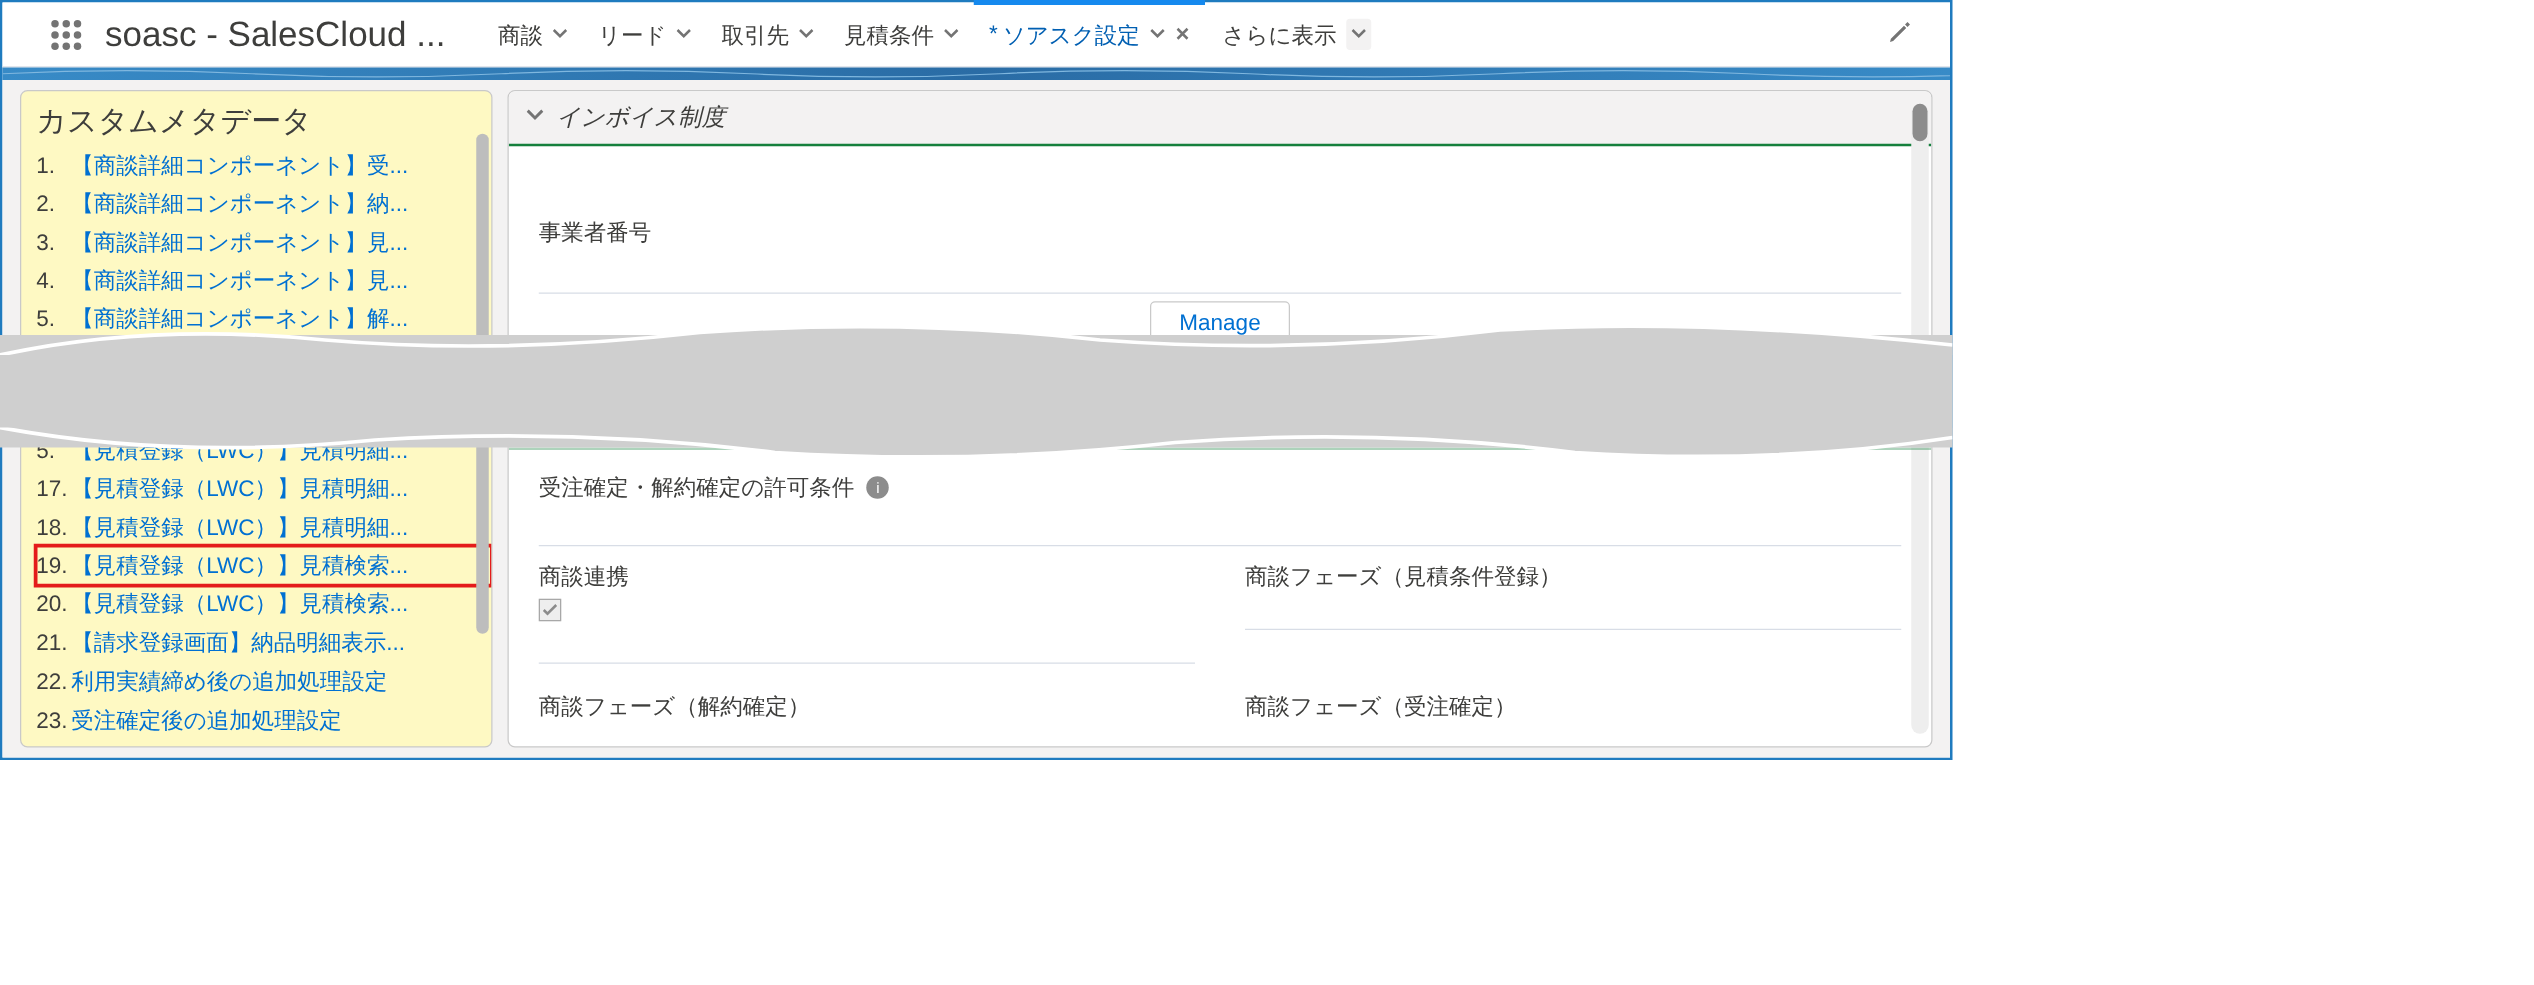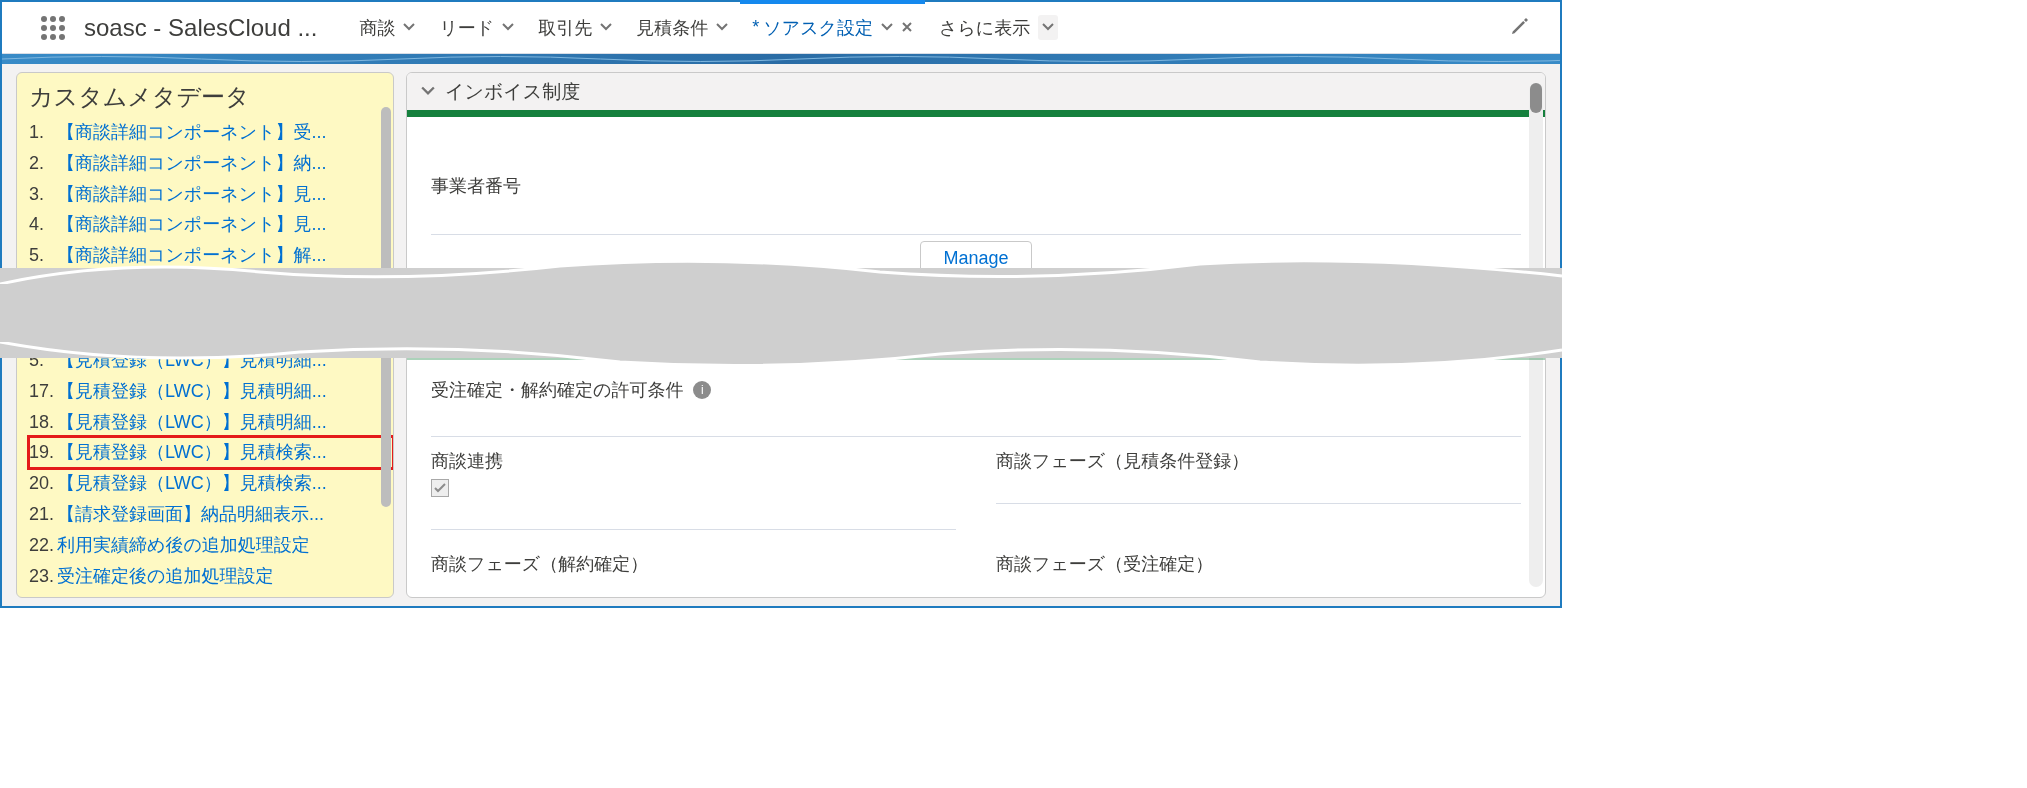--- a/index.html
+++ b/index.html
@@ -4,21 +4,21 @@
   <style>
     * { margin: 0; padding: 0; box-sizing: border-box; }
     body { font-family: "Salesforce Sans", Arial, sans-serif; background: #fff; color: #3e3e3c; overflow: hidden; }
 
     .app { position: relative; border: 2px solid #1f7bbf; width: 1562px; height: 608px; }
 
     
     .header { display: flex; align-items: center; height: 52px; border-bottom: 1px solid #d8dde6; position: relative; background:#fff;}
     .waffle { width: 34px; height: 34px; margin: 0 14px 0 34px; display:flex; align-items:center; justify-content:center;}
     .waffle svg { display:block; }
-    .app-title { font-size: 24px; color:#3e3e3c; margin-right: 30px; white-space:nowrap;}
+    .app-title { font-size: 28px; color:#3e3e3c; margin-right: 30px; white-space:nowrap;}
     .tabs { display:flex; align-items:stretch; height:100%; }
     .tab { display:flex; align-items:center; padding: 0 12px; font-size:18px; color:#3e3e3c; height:100%; cursor:pointer; position:relative;}
     .tab .chev { margin-left:8px; color:#747474;}
     .tab.active { color:#005fb2; }
     .tab.active::before { content:""; position:absolute; top:-2px; left:0; right:0; height:4px; background:#1589ee; }
     .tab.active .close { margin-left:8px; color:#747474;}
     .more-show { display:flex; align-items:center; font-size:18px; color:#3e3e3c; margin-left:14px; cursor:pointer;}
     .more-show .chev { margin-left:8px; background:#f3f2f2; border-radius:3px; padding:2px 4px; color:#747474;}
     .pencil { position:absolute; right:30px; top:50%; transform:translateY(-50%); color:#747474; cursor:pointer;}
 
@@ -34,21 +34,21 @@
     ol.side-list li { display:flex; align-items:flex-start; padding:1px 6px 1px 0; font-size:18px; line-height:1.6; white-space:nowrap; overflow:hidden; text-overflow:ellipsis;}
     ol.side-list li .num { color:#3e3e3c; min-width:28px;}
     ol.side-list li .lnk { color:#0070d2; cursor:pointer; overflow:hidden; text-overflow:ellipsis; flex:1;}
     ol.side-list li.hilite { outline:3px solid #e41b1b; outline-offset:-1px; }
     .side-scroll-thumb { position:absolute; right:2px; top:34px; width:10px; height:400px; background:#bdbdbd; border-radius:5px;}
 
     .main-panel { flex:1; margin:8px 14px 8px 6px; background:#fff; border:1px solid #c9c9c9; border-radius:6px; padding: 0 0 6px 0; position:relative; overflow:hidden;}
     .main-scroll-thumb { position:absolute; right:3px; top:10px; width:12px; height:30px; background:#8c8c8c; border-radius:6px;}
     .main-scroll-track { position:absolute; right:2px; top:10px; bottom:10px; width:14px; background:#eee; border-radius:7px;}
     .section { }
-    .sec-head { display:flex; align-items:center; height:44px; background:#f3f2f2; border-bottom:7px solid #15803d; padding-left:14px; font-size:19px; color:#3e3e3c; cursor:pointer;}
+    .sec-head { display:flex; align-items:center; height:44px; background:#f3f2f2; border-bottom:2px solid #15803d; padding-left:14px; font-size:19px; color:#3e3e3c; cursor:pointer;font-style:italic;}
     .sec-head .chev { margin-right:10px; color:#747474;}
     .sec-body { padding: 14px 24px; }
     .sec-body hr { border:none; border-top:1px solid #d8dde6; margin:6px 0;}
     .field-single { padding: 4px 0 30px 0; margin-top: 39px; }
     .field-lbl { font-size:18px; color:#3e3e3c;}
     .manage-wrap { display:flex; justify-content:center; padding-bottom:6px;}
     .manage-btn { border:1px solid #c9c9c9; background:#fff; color:#0070d2; font-size:18px; padding:6px 22px; border-radius:4px; cursor:pointer;}
     .perm-row { display:flex; align-items:center; font-size:18px; color:#3e3e3c; padding: 4px 0 28px 0;}
     .perm-row .info { margin-left:10px; width:18px; height:18px; border-radius:50%; background:#8c8c8c; color:#fff; font-size:12px; display:inline-flex; align-items:center; justify-content:center;}
     .two-col { display:grid; grid-template-columns:1fr 1fr; column-gap:40px;}

